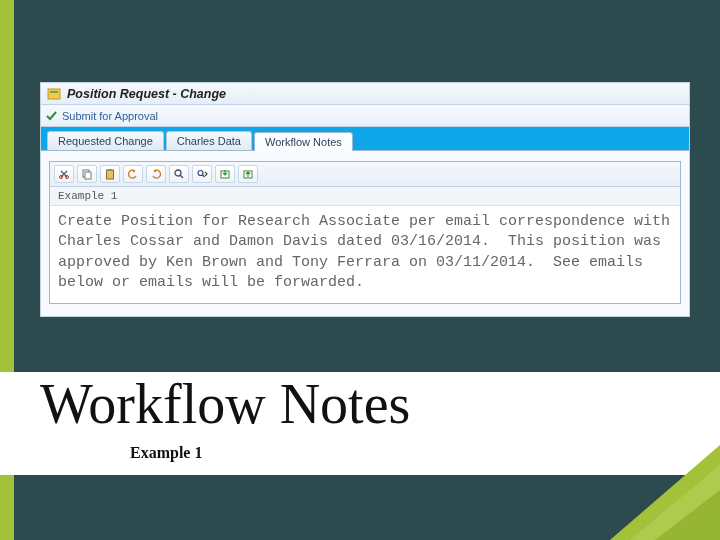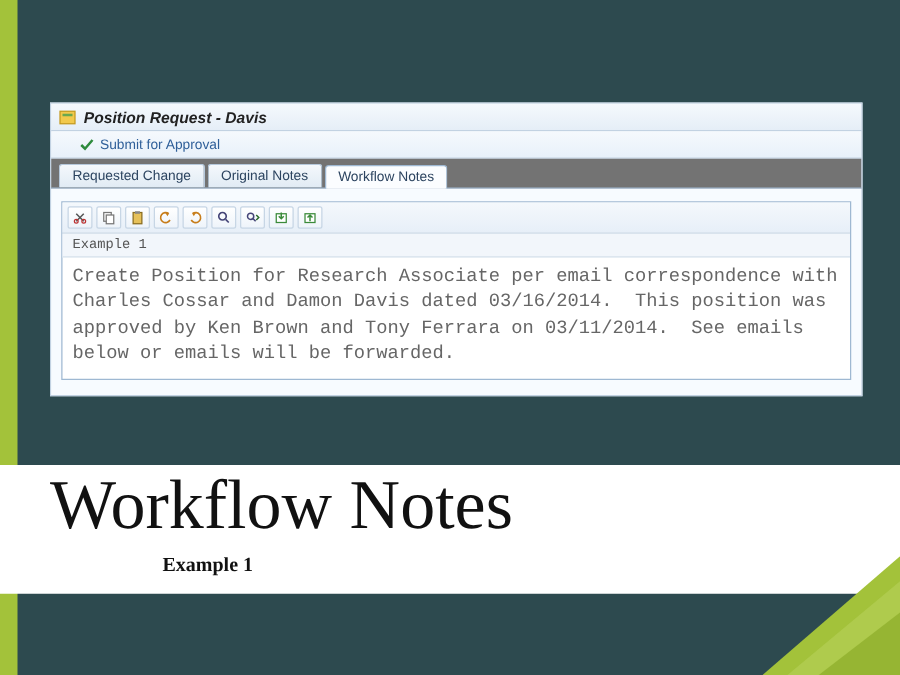--- a/index.html
+++ b/index.html
@@ -59,37 +59,37 @@
     color: #222;
   }
   .ti-icon {
     width: 14px; height: 14px; margin-right: 6px;
     display: inline-flex; align-items: center; justify-content: center;
   }
   .actionbar {
     display: flex;
     align-items: center;
     height: 22px;
-    padding: 0 22px;
+    padding: 0 4px;
     background: linear-gradient(#f5f9fd,#e8f1fa);
     border-bottom: 1px solid #c2d2e2;
   }
   .actionbar .link {
     color: #2f5f99;
     cursor: pointer;
     display: inline-flex;
     align-items: center;
   }
   .ai-icon { width: 13px; height: 13px; margin-right: 4px; display:inline-flex;}
   .tabs {
     display: flex;
     align-items: flex-end;
     height: 24px;
     padding: 2px 6px 0 6px;
-    background: #737373;
+    background: #0ea5e9;
     border-bottom: 1px solid #9eb8d2;
   }
   .tab {
     padding: 3px 10px;
     margin-right: 2px;
     background: linear-gradient(#f4f8fc,#e1ebf4);
     border: 1px solid #b5c8db;
     border-bottom: none;
     border-radius: 3px 3px 0 0;
     color: #2c4460;
@@ -180,37 +180,37 @@
   <div class="accent-left"></div>
 
   <div class="app-window">
     <div class="titlebar">
       <span class="ti-icon">
         <svg viewBox="0 0 14 14">
             <rect x="1" y="2" width="12" height="10" fill="#f2c94c" stroke="#c49a1f"></rect>
             <rect x="3" y="4" width="8" height="2" fill="#6aa84f"></rect>
           </svg>
       </span>
-      <span class="title">Position Request - Davis</span>
+      <span class="title">Position Request - Change</span>
     </div>
 
     <div class="actionbar">
       <span class="link">
         <span class="ai-icon">
           <svg viewBox="0 0 13 13">
               <path d="M2 7 L5 10 L11 3" stroke="#2e8b3d" stroke-width="2" fill="none"></path>
             </svg>
         </span>
         <span>Submit for Approval</span>
       </span>
     </div>
 
     <div class="tabs">
       <div class="tab"><span>Requested Change</span></div>
-      <div class="tab"><span>Original Notes</span></div>
+      <div class="tab"><span>Charles Data</span></div>
       <div class="tab active"><span>Workflow Notes</span></div>
     </div>
 
     <div class="content-pane">
       <div class="editor">
         <div class="editor-toolbar">
           <span class="tb-btn">
               <svg viewBox="0 0 12 12">
                 <path d="M3 3 L9 9 M9 3 L3 9" stroke="#555" stroke-width="1.2"></path>
                 <circle cx="3" cy="9" r="1.5" fill="none" stroke="#b33"></circle>

